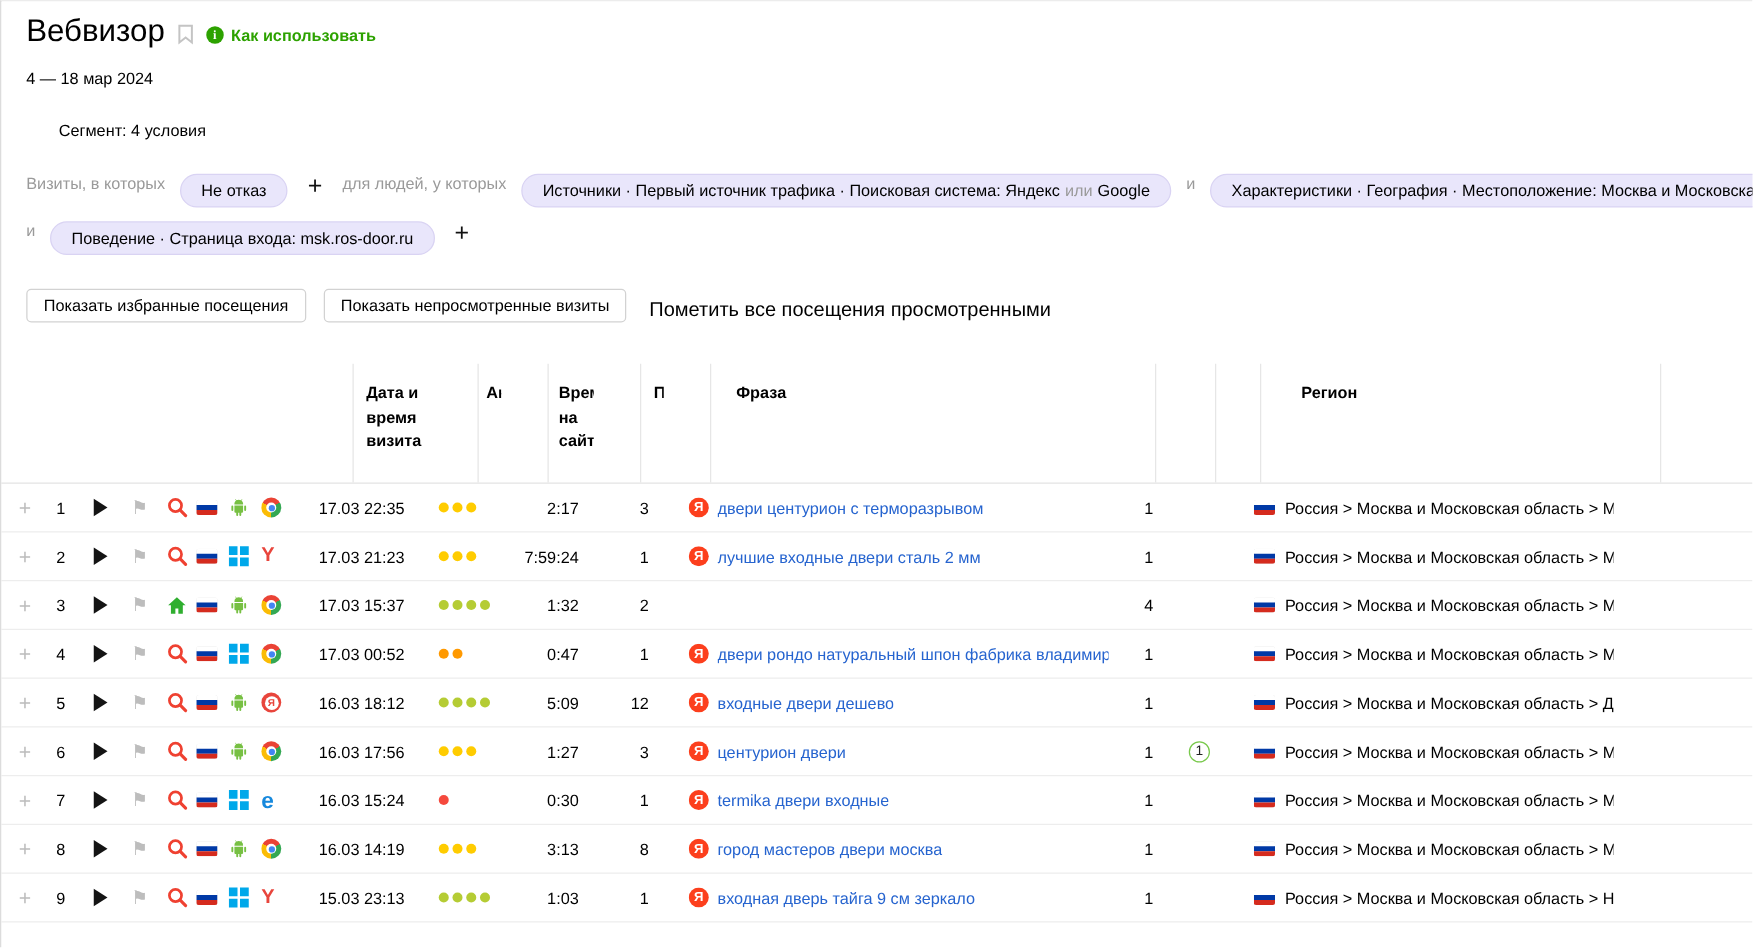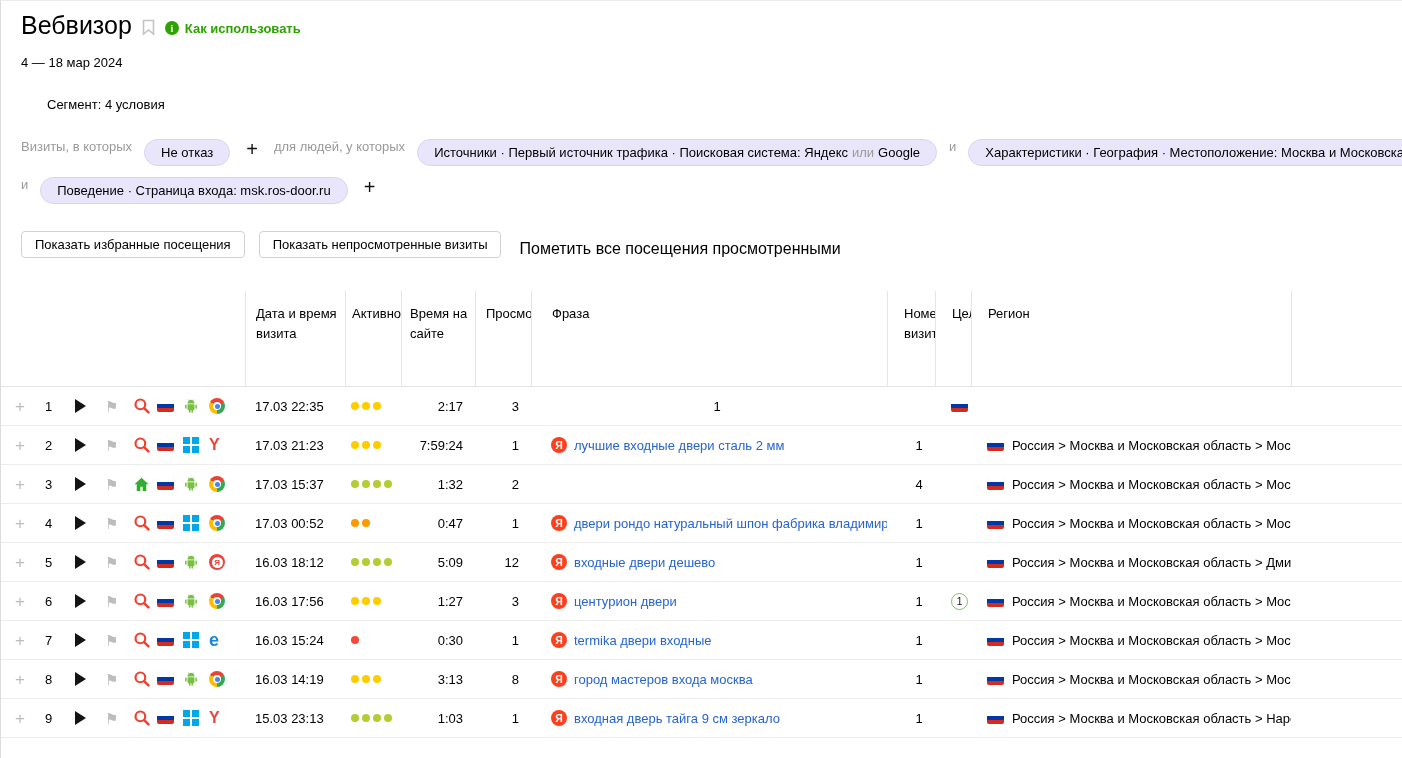--- a/index.html
+++ b/index.html
@@ -37,38 +37,38 @@
   
   .toolbar { margin:26px 0 0 20px; display:flex; align-items:flex-end; gap:14px; height:27px; }
   .toolbar button { background:#fff; border:1px solid #d2d2d2; border-radius:4px;
                     font-size:13px; font-family:inherit; padding:5px 13px; cursor:pointer; color:#000; height:27px; }
   .textbtn { font-size:16px; cursor:pointer; padding-left:4px; }
 
   
   .grid { display:grid;
     grid-template-columns:36px 26px 34px 32px 28px 26px 26px 36px 100px 56px 74px 56px 356px 48px 36px 320px 1fr; }
   .thead { margin-top:33px; height:96px; border-bottom:1px solid #e4e4e4; }
-  .th { font-size:13px; font-weight:400; line-height:1.5; padding-top:13px; height:100%; overflow:hidden; cursor:pointer; }
+  .th { font-size:13px; font-weight:700; line-height:1.5; padding-top:13px; height:100%; overflow:hidden; cursor:pointer;margin-left:37px; }
   .sep { border-left:1px solid #e6e6e6; }
 
   .trow { height:39px; border-bottom:1px solid #ededed; align-items:center; font-size:13px; }
   .c { display:flex; align-items:center; height:100%; overflow:hidden; }
   .cell-expand { padding-left:14px; }
   .cell-num { padding-left:8px; }
   .cell-play { padding-left:12px; }
   .cell-fav { padding-left:8px; }
   .cell-src { padding-left:4px; }
   .col-date { padding-left:10px; }
   .col-activity { padding-left:6px; }
   .col-time { padding-left:8px; }
   .col-views { padding-left:10px; }
   .col-phrase { padding-left:20px; }
   .col-visit { padding-left:16px; }
   .col-goals { padding-left:16px; }
-  .col-region { padding-left:16px; }
+  .col-region { padding-left:32px; }
   .num-right { justify-content:flex-end; padding-right:12px; }
   .cell-visit-val { justify-content:center; }
 
   .plus { color:#bdbdbd; font-size:17px; line-height:1; cursor:pointer; }
   .plus::before { content:"+"; }
   .play { width:0; height:0; border-style:solid; border-width:7px 0 7px 11px;
           border-color:transparent transparent transparent #141414; cursor:pointer; }
   .favflag { color:#bdbdbd; font-size:15px; line-height:1; cursor:pointer; }
   .favflag::before { content:"⚑"; }
 
@@ -224,20 +224,26 @@
             <i style="background: rgb(255, 204, 0);"></i>
             <i style="background: rgb(255, 204, 0);"></i>
           </span>
         </div>
     <div class="c col-time num-right">
           <span>2:17</span>
         </div>
     <div class="c col-views num-right">
           <span>3</span>
         </div>
+    <div class="c col-phrase">
+          <span class="phrase-wrap">
+            <span class="ysearch"></span>
+            <a class="phrase-link">двери центурион с терморазрывом</a>
+          </span>
+        </div>
     <div class="c col-visit cell-visit-val">
           <span>1</span>
         </div>
     <div class="c col-goals">
           <span class="goal-badge" style="visibility: hidden;"></span>
         </div>
     <div class="c col-region">
           <span class="region-wrap">
             <span class="rslot icon-slot">
               <span class="ruflag">
@@ -776,21 +782,21 @@
         </div>
     <div class="c col-time num-right">
           <span>3:13</span>
         </div>
     <div class="c col-views num-right">
           <span>8</span>
         </div>
     <div class="c col-phrase">
           <span class="phrase-wrap">
             <span class="ysearch"></span>
-            <a class="phrase-link">город мастеров входа москва</a>
+            <a class="phrase-link">город мастеров двери москва</a>
           </span>
         </div>
     <div class="c col-visit cell-visit-val">
           <span>1</span>
         </div>
     <div class="c col-goals">
           <span class="goal-badge" style="visibility: hidden;"></span>
         </div>
     <div class="c col-region">
           <span class="region-wrap">

